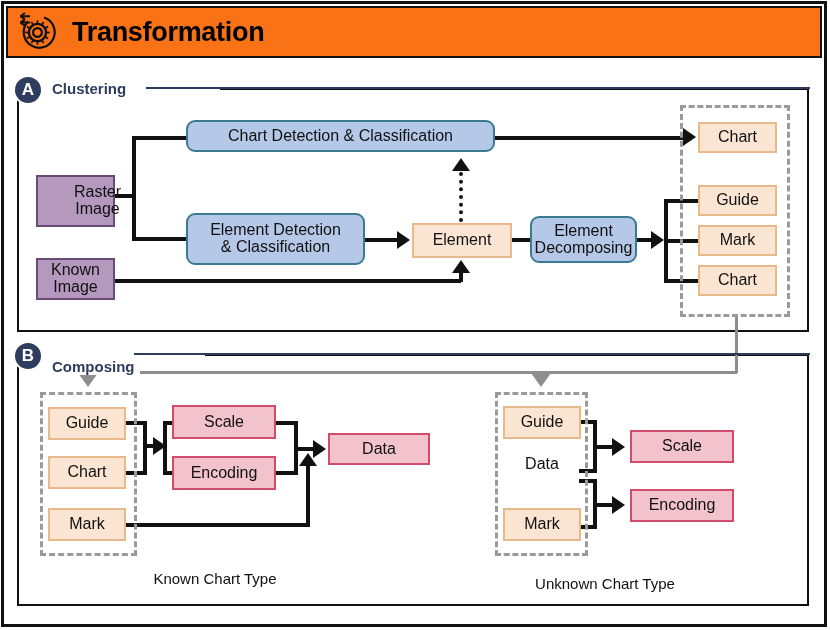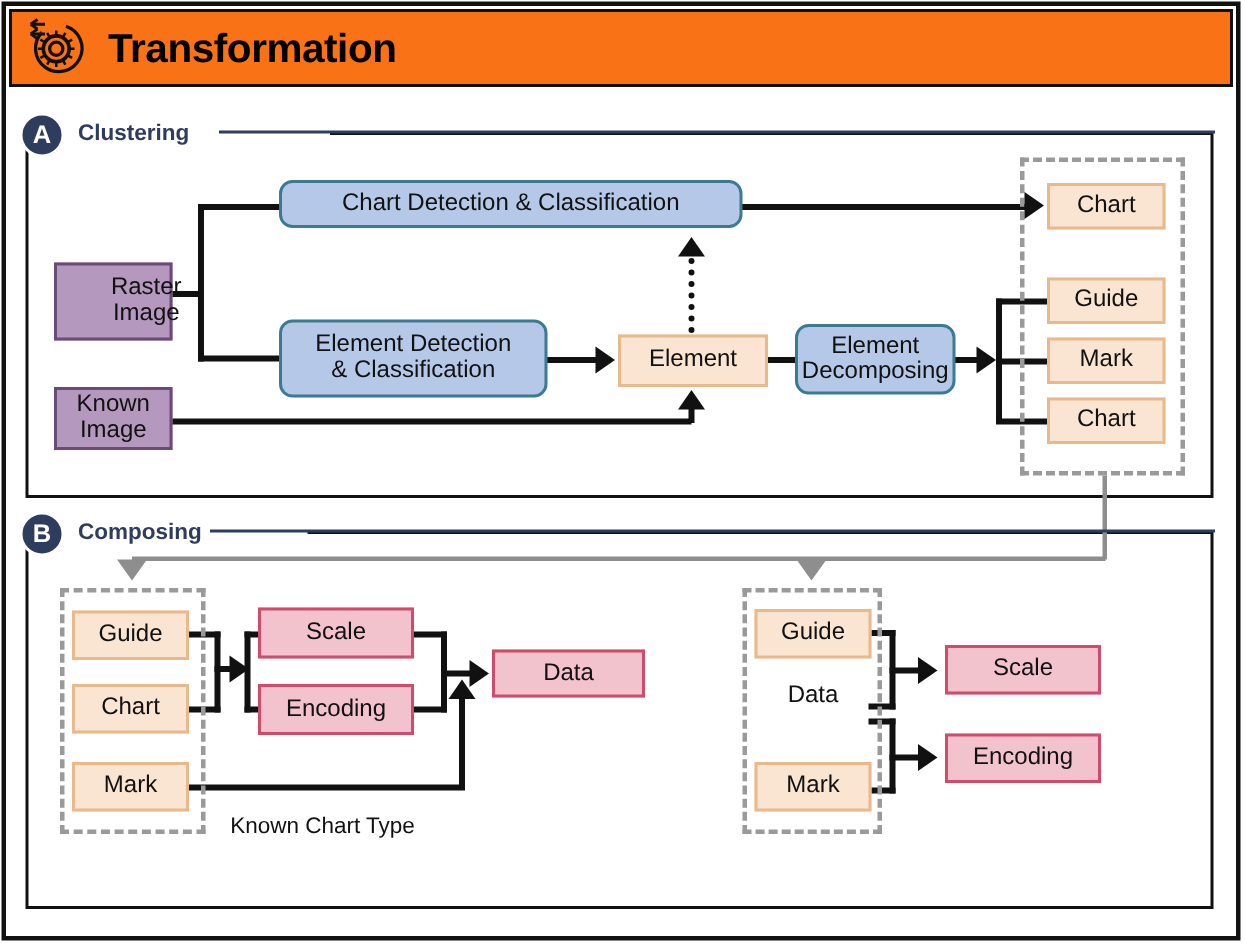--- a/index.html
+++ b/index.html
@@ -161,21 +161,21 @@
   <div class="arw arw-u" style="left:452px;top:158px;"></div>
 
   <div class="ln ln-h" style="left:114px;top:279px;width:347px;"></div>
   <div class="ln ln-v" style="left:459px;top:272px;height:10px;"></div>
   <div class="arw arw-u" style="left:452px;top:260px;"></div>
 
   <div class="panel" id="panelB"></div>
   <div class="panel-mask" style="left:10px;top:346px;width:195px;height:17px;"></div>
   <div class="sec-rule" style="left:134px;top:353px;width:676px;"></div>
   <div class="badge" style="left:13px;top:341px;">B</div>
-  <div class="sec-label" style="left:47px;top:346px;">Composing</div>
+  <div class="sec-label" style="left:47px;top:358px;">Composing</div>
 
   <div class="gln gln-v" style="left:735px;top:317px;height:56px;"></div>
   <div class="gln gln-h" style="left:88px;top:371px;width:649px;"></div>
   <div class="garw-d" style="left:78px;top:373px;"></div>
   <div class="garw-d" style="left:531px;top:373px;"></div>
 
   <div class="dashed" style="left:40px;top:392px;width:97px;height:164px;"></div>
   <div class="node n-peach" style="left:48px;top:407px;width:78px;height:33px;">Guide</div>
   <div class="node n-peach" style="left:48px;top:456px;width:78px;height:33px;">Chart</div>
   <div class="node n-peach" style="left:48px;top:508px;width:78px;height:33px;">Mark</div>
@@ -198,21 +198,21 @@
   <div class="ln ln-h" style="left:274px;top:421px;width:24px;"></div>
   <div class="ln ln-h" style="left:274px;top:471px;width:24px;"></div>
   <div class="ln ln-v" style="left:294px;top:421px;height:54px;"></div>
   <div class="ln ln-h" style="left:294px;top:447px;width:22px;"></div>
   <div class="arw arw-r" style="left:313px;top:440px;"></div>
 
   <div class="ln ln-h" style="left:124px;top:523px;width:186px;"></div>
   <div class="ln ln-v" style="left:306px;top:466px;height:60px;"></div>
   <div class="arw arw-u" style="left:299px;top:453px;"></div>
 
-  <div class="caption" style="left:115px;top:542px;width:200px;">Known Chart Type</div>
+  <div class="caption" style="left:115px;top:570px;width:200px;">Known Chart Type</div>
 
   <div class="dashed" style="left:495px;top:392px;width:93px;height:164px;"></div>
   <div class="node n-peach" style="left:503px;top:406px;width:78px;height:33px;">Guide</div>
   <div class="plain-label" style="left:503px;top:448px;width:78px;height:31px;">Data</div>
   <div class="node n-peach" style="left:503px;top:508px;width:78px;height:33px;">Mark</div>
 
   <div class="node n-pink" style="left:630px;top:430px;width:104px;height:33px;">Scale</div>
   <div class="node n-pink" style="left:630px;top:489px;width:104px;height:33px;">Encoding</div>
 
   <div class="ln ln-h" style="left:579px;top:420px;width:18px;"></div>
@@ -220,14 +220,15 @@
   <div class="ln ln-v" style="left:593px;top:420px;height:53px;"></div>
   <div class="ln ln-h" style="left:593px;top:445px;width:22px;"></div>
   <div class="arw arw-r" style="left:612px;top:438px;"></div>
 
   <div class="ln ln-h" style="left:579px;top:479px;width:18px;"></div>
   <div class="ln ln-h" style="left:579px;top:525px;width:18px;"></div>
   <div class="ln ln-v" style="left:593px;top:479px;height:50px;"></div>
   <div class="ln ln-h" style="left:593px;top:503px;width:22px;"></div>
   <div class="arw arw-r" style="left:612px;top:496px;"></div>
 
+  <div class="caption" style="left:505px;top:575px;width:200px;">Unknown Chart Type</div>
 
 </div>
 
 </body></html>

